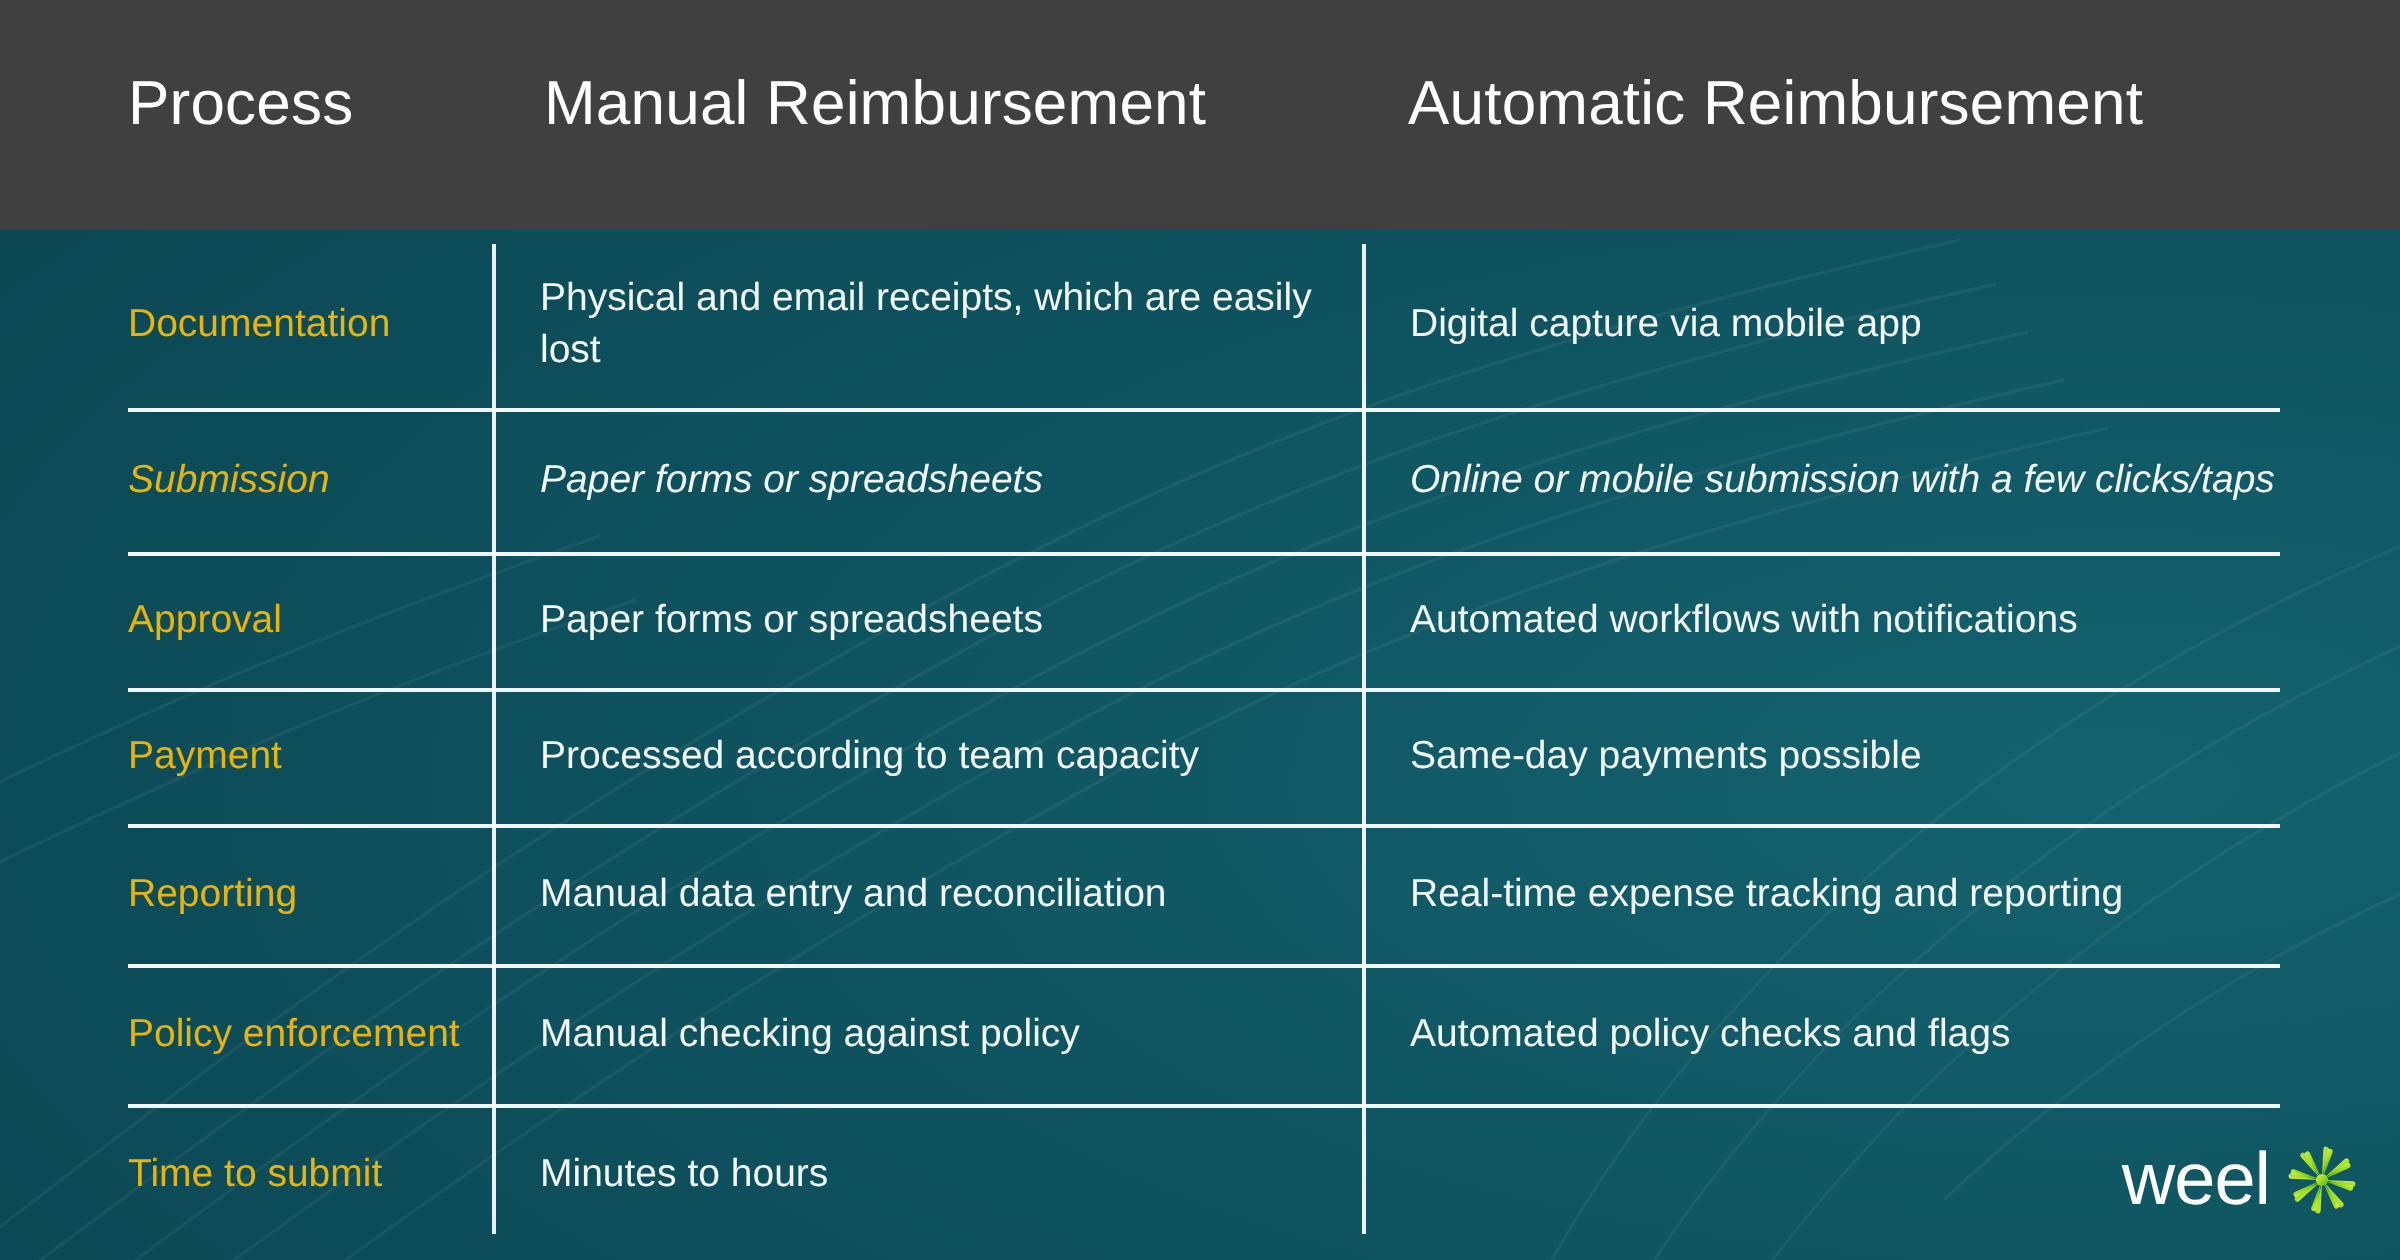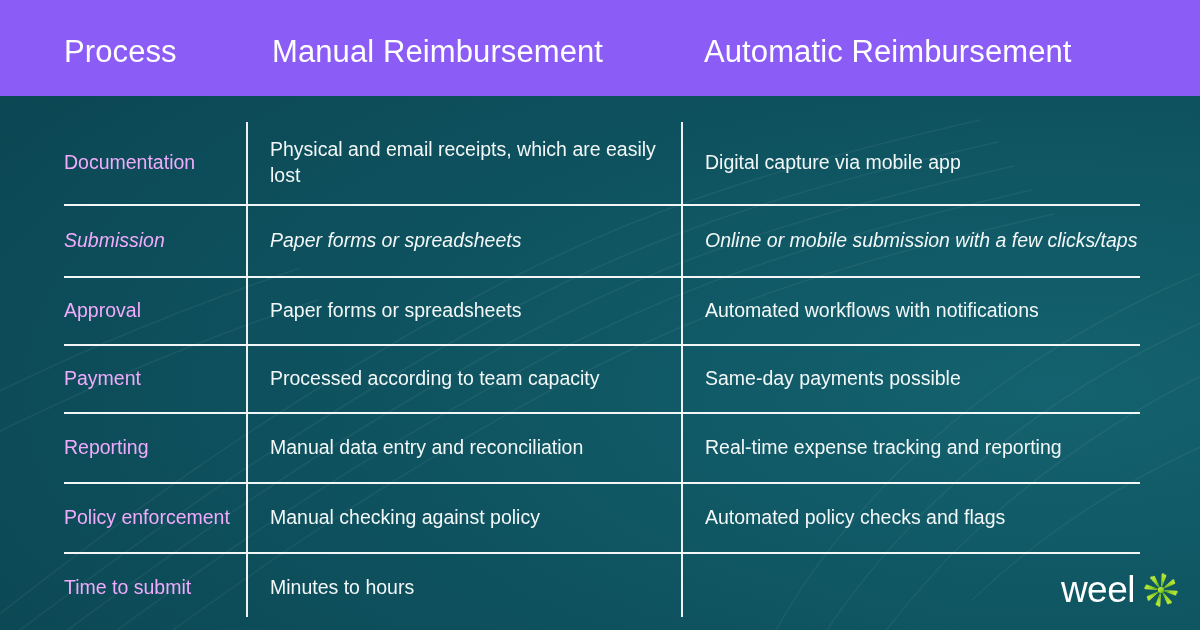--- a/index.html
+++ b/index.html
@@ -14,22 +14,22 @@
   .bg-base{
     position:absolute;inset:0;
     background:
       radial-gradient(120% 95% at 88% 62%, #14626F 0%, #0F5461 42%, #0A4450 100%),
       linear-gradient(155deg,#0C4A55 0%,#0B4550 100%);
   }
   .bg-waves{position:absolute;inset:0;pointer-events:none;}
 
   
   .header{
-    position:absolute;left:0;top:0;width:1200px;height:96px;
-    background:#8b5cf6;
+    position:absolute;left:0;top:0;width:1200px;height:115px;
+    background:#404040;
     z-index:3;
   }
   .header .hcell{
     position:absolute;top:0;height:105px;
     display:flex;align-items:center;
     color:#FFFFFF;font-weight:400;letter-spacing:.1px;
     font-size:31px;line-height:1.1;
     white-space:nowrap;
   }
   .hcell.c1{left:64px;}
@@ -47,21 +47,21 @@
 
   .row{position:absolute;left:0;width:1200px;}
   .rule{
     position:absolute;left:64px;width:1076px;height:2px;
     background:rgba(255,255,255,.95);
   }
   .cell{position:absolute;display:flex;align-items:center;}
   .cell .txt{line-height:1.33;}
 
   .c-label{left:64px;width:170px;}
-  .c-label .txt{color:#f0abfc;font-size:19.5px;}
+  .c-label .txt{color:#eab308;font-size:19.5px;}
   .c-manual{left:270px;width:400px;}
   .c-auto{left:705px;width:440px;}
   .c-manual .txt,.c-auto .txt{color:#F2F7F7;font-size:19.5px;}
 
   
   .logo{
     position:absolute;right:22px;bottom:22px;
     display:flex;align-items:center;gap:9px;z-index:4;
   }
   .logo-word{

